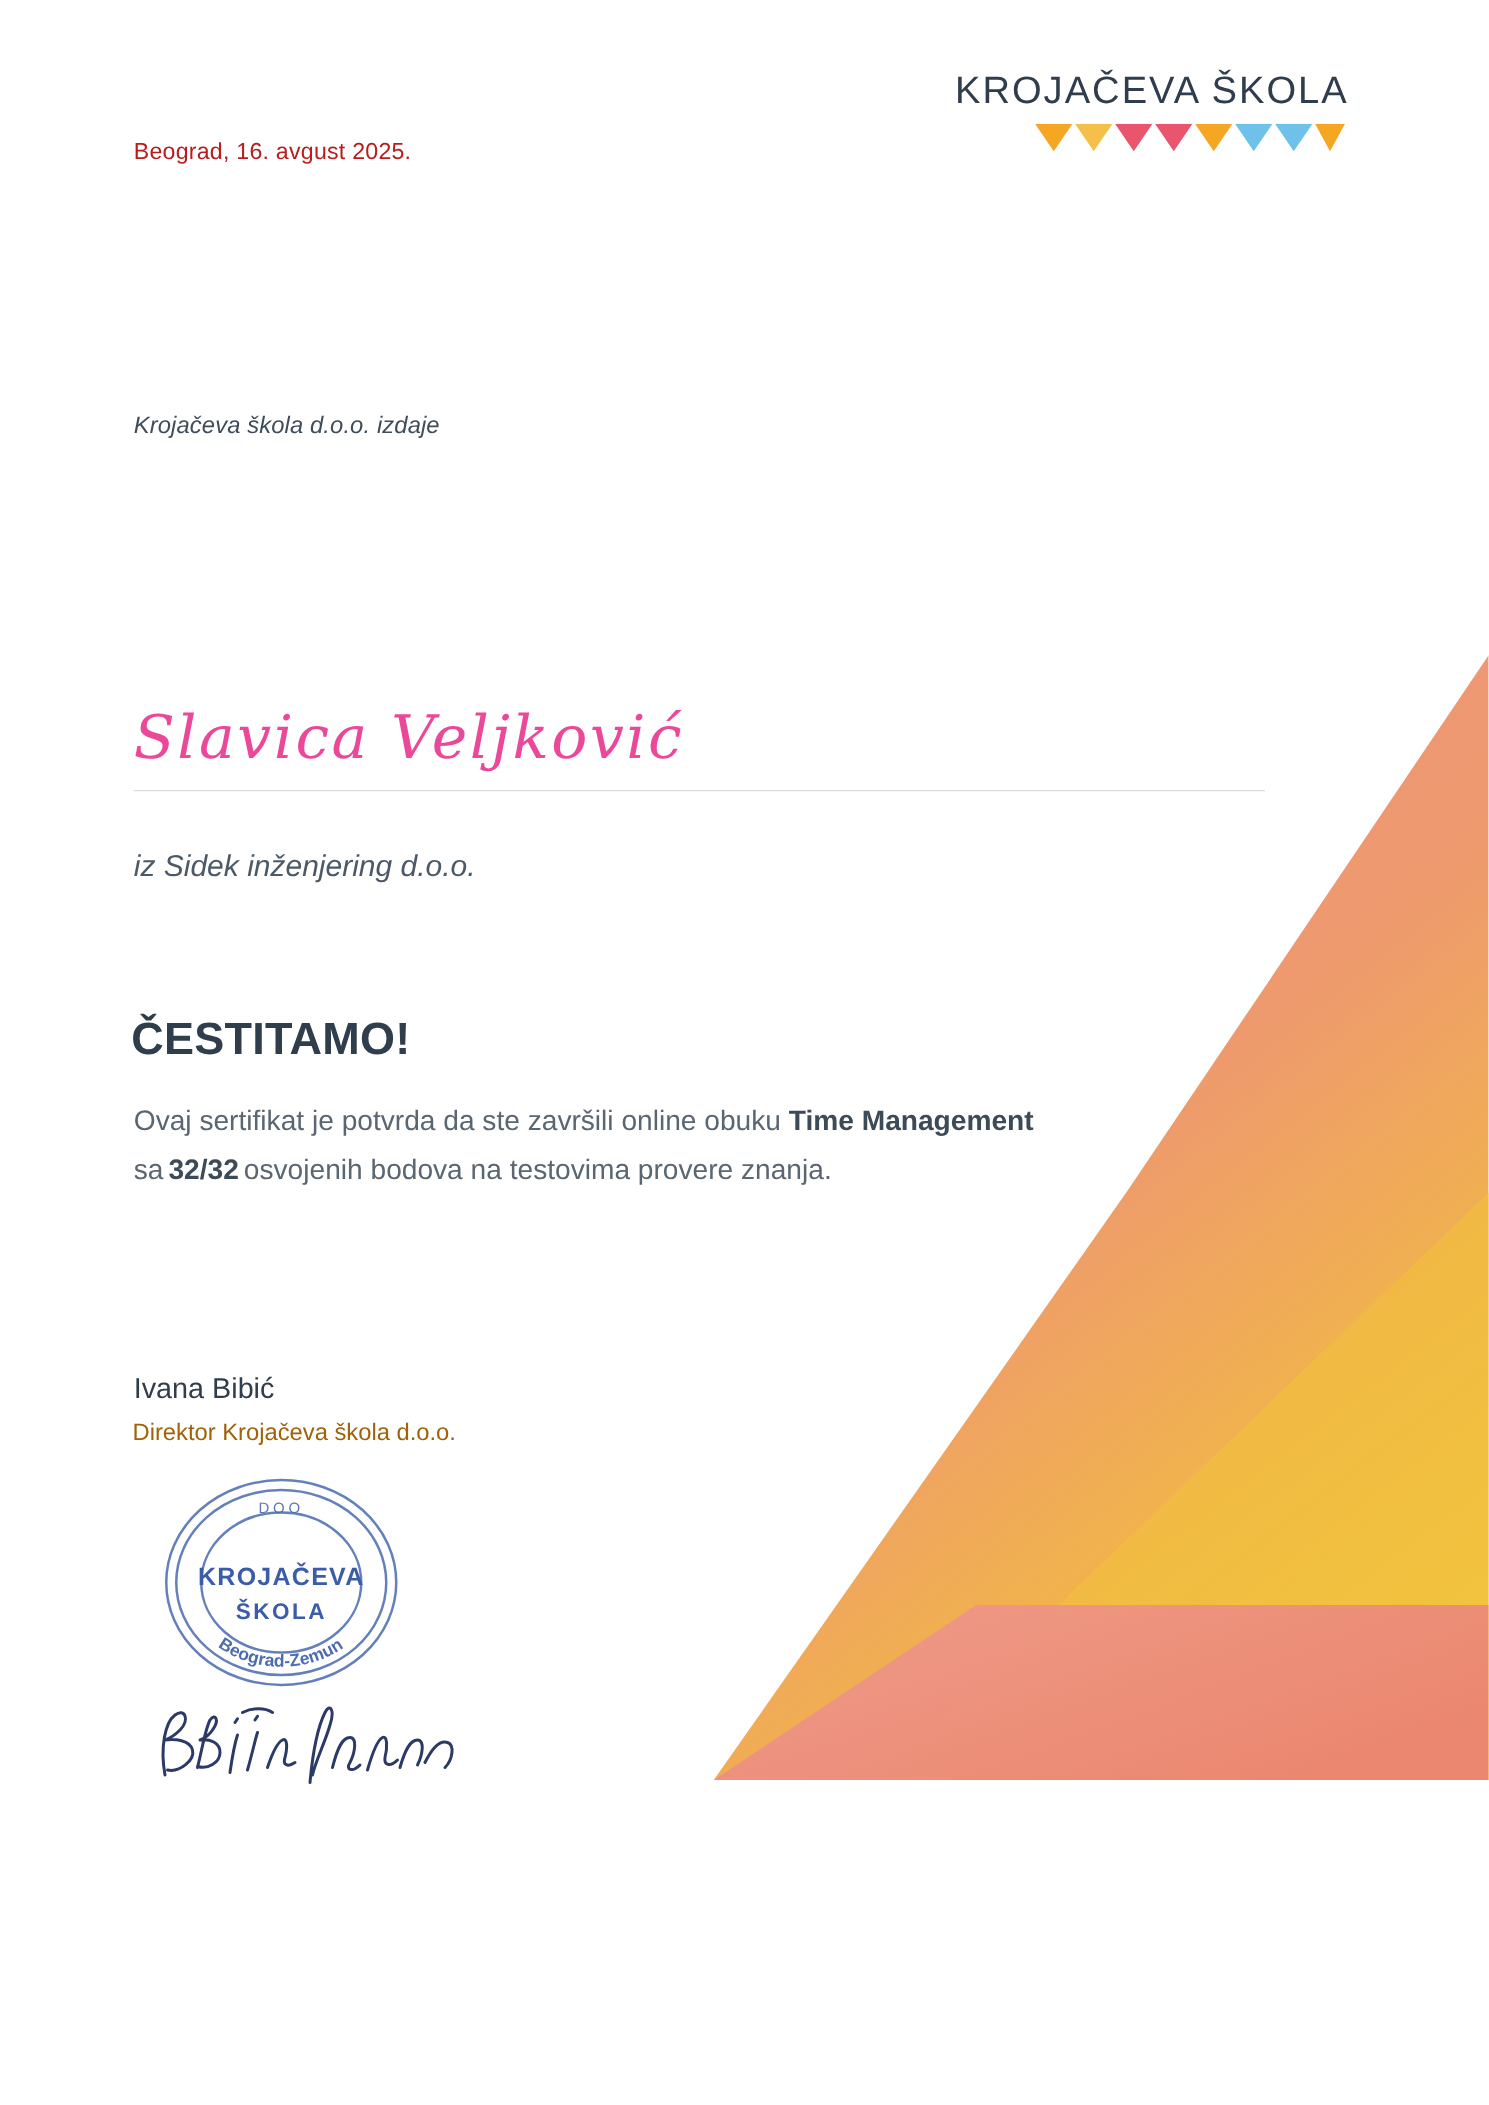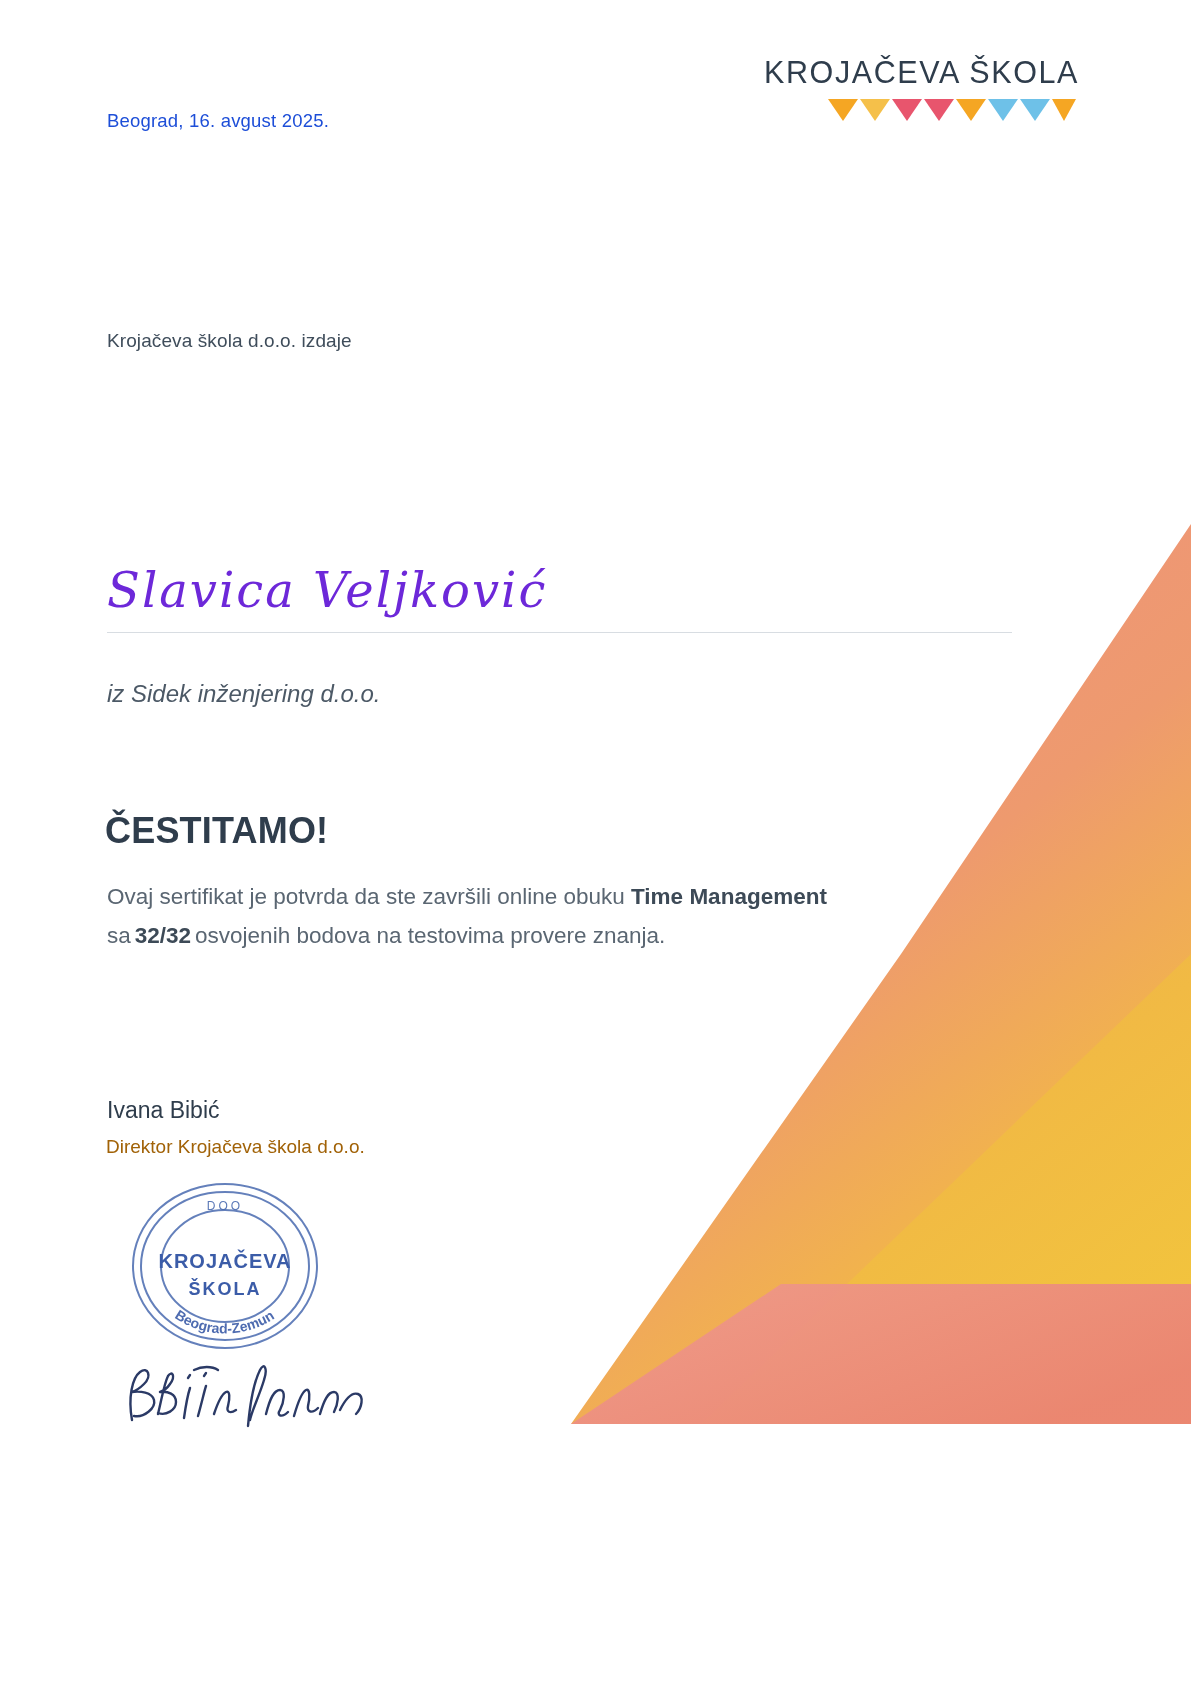--- a/index.html
+++ b/index.html
@@ -55,54 +55,55 @@
     width: 248px;
     margin-left: auto;
     margin-right: 3px;
   }
 
   .date-line {
     position: absolute;
     top: 110px;
     left: 107px;
     font-size: 18.5px;
-    color: #1d4ed8;
+    color: #b91c1c;
     letter-spacing: 0.2px;
     text-align: right;
   }
 
   
   .issuer {
     position: absolute;
     top: 330px;
     left: 107px;
     font-size: 19px;
     color: #3f4d5b;
     letter-spacing: 0.1px;
+    font-style: italic;
   }
   .title {
     position: absolute;
     top: 357px;
     left: 103px;
     font-size: 70px;
     font-weight: bold;
     letter-spacing: -1px;
     color: #2f3d4c;
     line-height: 1.1;
   }
 
   
   .recipient-name {
     position: absolute;
     top: 562px;
     left: 107px;
     font-family: "DejaVu Serif", serif;
     font-style: italic;
     font-size: 48px;
-    color: #6d28d9;
+    color: #ec4899;
     letter-spacing: 2px;
   }
   .recipient-rule {
     position: absolute;
     top: 632px;
     left: 107px;
     width: 905px;
     height: 1px;
     background: #d8dde2;
   }

